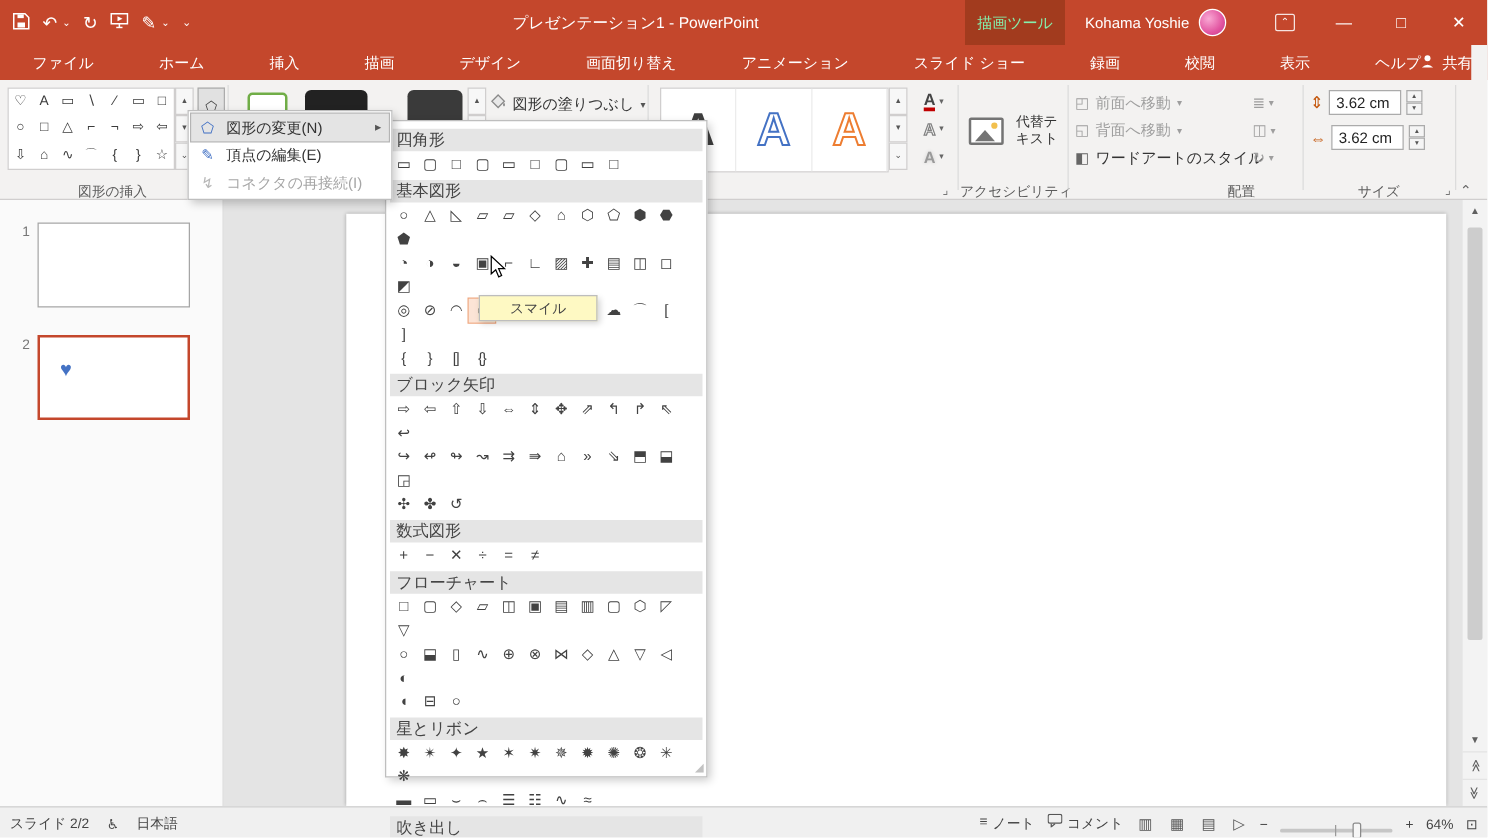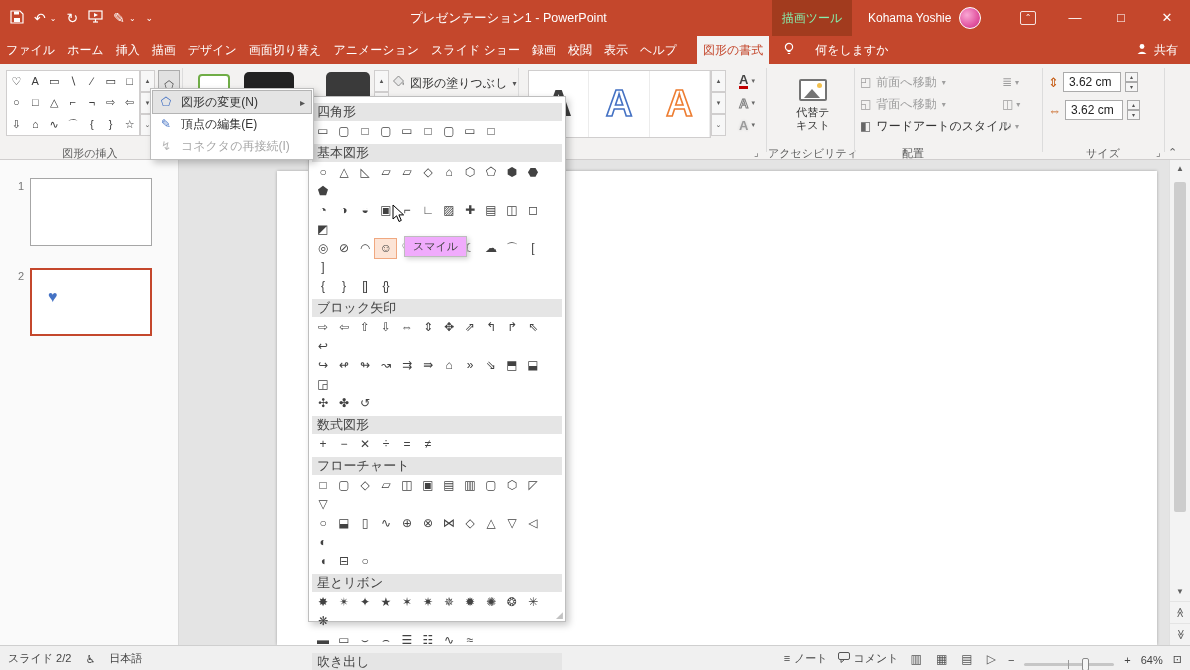--- a/index.html
+++ b/index.html
@@ -14,21 +14,21 @@
   .ctx-header{position:absolute;left:772px;top:0;width:80px;height:36px;background:#A23B1E;color:#86efac;font-size:12px;text-align:center;line-height:36px}
   .tb-user{position:absolute;left:868px;top:0;height:36px;display:flex;align-items:center;gap:8px;font-size:12px}
   .avatar{width:22px;height:22px;border-radius:50%;background:radial-gradient(circle at 35% 35%,#F9A8D4,#E255A1 60%,#C13584);border:1px solid #fff}
   .ribbon-opts{position:absolute;left:1020px;top:11px;width:16px;height:14px;border:1px solid rgba(255,255,255,.85);border-radius:2px;font-size:8px;line-height:12px;text-align:center;color:#fff}
   .winbtns{position:absolute;right:0;top:0;display:flex;height:36px}
   .winbtn{width:46px;height:36px;line-height:36px;text-align:center;font-size:13px;color:#fff}
 
   
   .tabrow{position:absolute;left:0;top:36px;width:1190px;height:28px;background:#C4472C;display:flex;align-items:stretch}
   .tabs{display:flex}
-  .tab{padding:0 6px;line-height:28px;font-size:12px;color:#fff;white-space:nowrap}
+  .tab{padding:0 26px;line-height:28px;font-size:12px;color:#fff;white-space:nowrap}
   .tab.contextual{margin-left:14px}
   .tab.active{background:#F3F2F1;color:#C4472C}
   .tellme{display:flex;align-items:center;gap:20px;color:#fff;font-size:12px;margin-left:14px}
   .share{position:absolute;right:12px;top:0;height:28px;display:flex;align-items:center;gap:6px;color:#fff;font-size:12px}
 
   
   .ribbon{position:absolute;left:0;top:64px;width:1190px;height:96px;background:#F3F2F1;border-bottom:1px solid #D0CECE}
   .vsep{position:absolute;top:68px;height:84px;width:1px;background:#DCDCDC}
   .grp-label{position:absolute;top:146px;font-size:11px;color:#5C5C5C;text-align:center;white-space:nowrap}
   .launcher{position:absolute;font-size:10px;color:#777}
@@ -51,21 +51,21 @@
   .wa-dark{color:#3f3f3f}
   .wa-blue-outline{color:#fff;-webkit-text-stroke:1.6px #4472C4}
   .wa-orange-outline{color:#fff;-webkit-text-stroke:1.6px #ED7D31}
   .wa-textbtns{position:absolute;left:729px;top:70px;width:36px;height:66px;display:flex;flex-direction:column}
   .wa-tb{flex:1;display:flex;align-items:center;justify-content:center;gap:3px;font-size:13px;font-weight:bold;color:#444}
   .wa-tb .chev{font-size:7px;font-weight:normal;color:#666}
   .wa-tb .fillA{border-bottom:3px solid #C00000;line-height:13px}
   .wa-tb .outlineA{color:#fff;-webkit-text-stroke:1px #808080}
   .wa-tb .fxA{color:#9a9a9a;text-shadow:0 0 3px #cfcfcf}
 
-  .alt-btn{position:absolute;left:774px;top:68px;width:78px;height:74px;display:flex;flex-direction:column;align-items:center;justify-content:center;gap:5px;font-size:11px;color:#333;text-align:center}
+  .alt-btn{position:absolute;left:774px;top:68px;width:78px;height:74px;display:flex;flex-direction:row;align-items:center;justify-content:center;gap:5px;font-size:11px;color:#333;text-align:center}
   .alt-btn .lbl{width:44px;line-height:13px}
   .pic-icon{width:28px;height:22px;border:2px solid #747474;border-radius:2px;position:relative;background:#fff}
   .pic-icon:before{content:"";position:absolute;bottom:1px;left:3px;border-left:8px solid transparent;border-right:8px solid transparent;border-bottom:9px solid #747474}
   .pic-icon:after{content:"";position:absolute;top:2px;right:3px;width:5px;height:5px;border-radius:50%;background:#F2C04E}
 
   .arr-btn{position:absolute;left:860px;height:20px;display:flex;align-items:center;gap:5px;font-size:12px;white-space:nowrap}
   .arr-btn .ico{font-size:12px}
   .arr-btn .chev{font-size:8px}
   .disabled-txt{color:#9E9E9E}
   .arr-mini{position:absolute;left:1002px;height:20px;display:flex;align-items:center;gap:3px;font-size:12px;color:#9E9E9E}
@@ -120,21 +120,21 @@
 
   
   .flyout{position:absolute;left:308px;top:96px;width:258px;height:526px;background:#fff;border:1px solid #BEBEBE;box-shadow:3px 3px 7px rgba(0,0,0,.22);padding:3px;z-index:55}
   .fly-header{height:18px;line-height:18px;background:#E5E5E5;color:#444;font-size:13px;padding-left:5px;margin:3px 0 1px 0}
   .fly-row{display:flex;flex-wrap:wrap}
   .shape-cell{width:21px;height:19px;line-height:19px;text-align:center;font-size:12px;color:#424242;letter-spacing:-1px;overflow:hidden}
   .shape-cell.hovered{background:#FCE4D6;outline:1px solid #F0A880}
   .grip{position:absolute;right:2px;bottom:1px;font-size:9px;color:#C2C2C2}
 
   
-  .tooltip{position:absolute;left:404px;top:236px;background:#f0abfc;border:1px solid #BDBDBD;box-shadow:2px 2px 5px rgba(0,0,0,.18);font-size:11px;color:#444;padding:2px 8px;z-index:70;white-space:nowrap}
+  .tooltip{position:absolute;left:383px;top:236px;background:#fef9c3;border:1px solid #BDBDBD;box-shadow:2px 2px 5px rgba(0,0,0,.18);font-size:11px;color:#444;padding:2px 24px;z-index:70;white-space:nowrap}
   .cursor{position:absolute;left:392px;top:204px;z-index:80}
 </style>
 </head>
 <body>
 
 <div id="app">
 
   <div class="titlebar">
     <div class="qat">
       <span><svg width="14" height="14" viewBox="0 0 14 14">
@@ -305,21 +305,21 @@
       <span class="chev">▾</span>
     </div>
   <div class="arr-mini" style="top:94px">
       <span>◫</span>
       <span class="chev">▾</span>
     </div>
   <div class="arr-mini" style="top:116px">
       <span>↻</span>
       <span class="chev">▾</span>
     </div>
-  <div class="grp-label" style="left:820px;width:186px">配置</div>
+  <div class="grp-label" style="left:900px;width:186px">配置</div>
 
   <div class="size-row" style="top:72px">
     <span class="size-ico">⇕</span>
     <span class="size-input">3.62 cm</span>
     <span class="stepper">
         <span>▴</span>
         <span>▾</span>
       </span>
   </div>
   <div class="size-row" style="top:100px">

